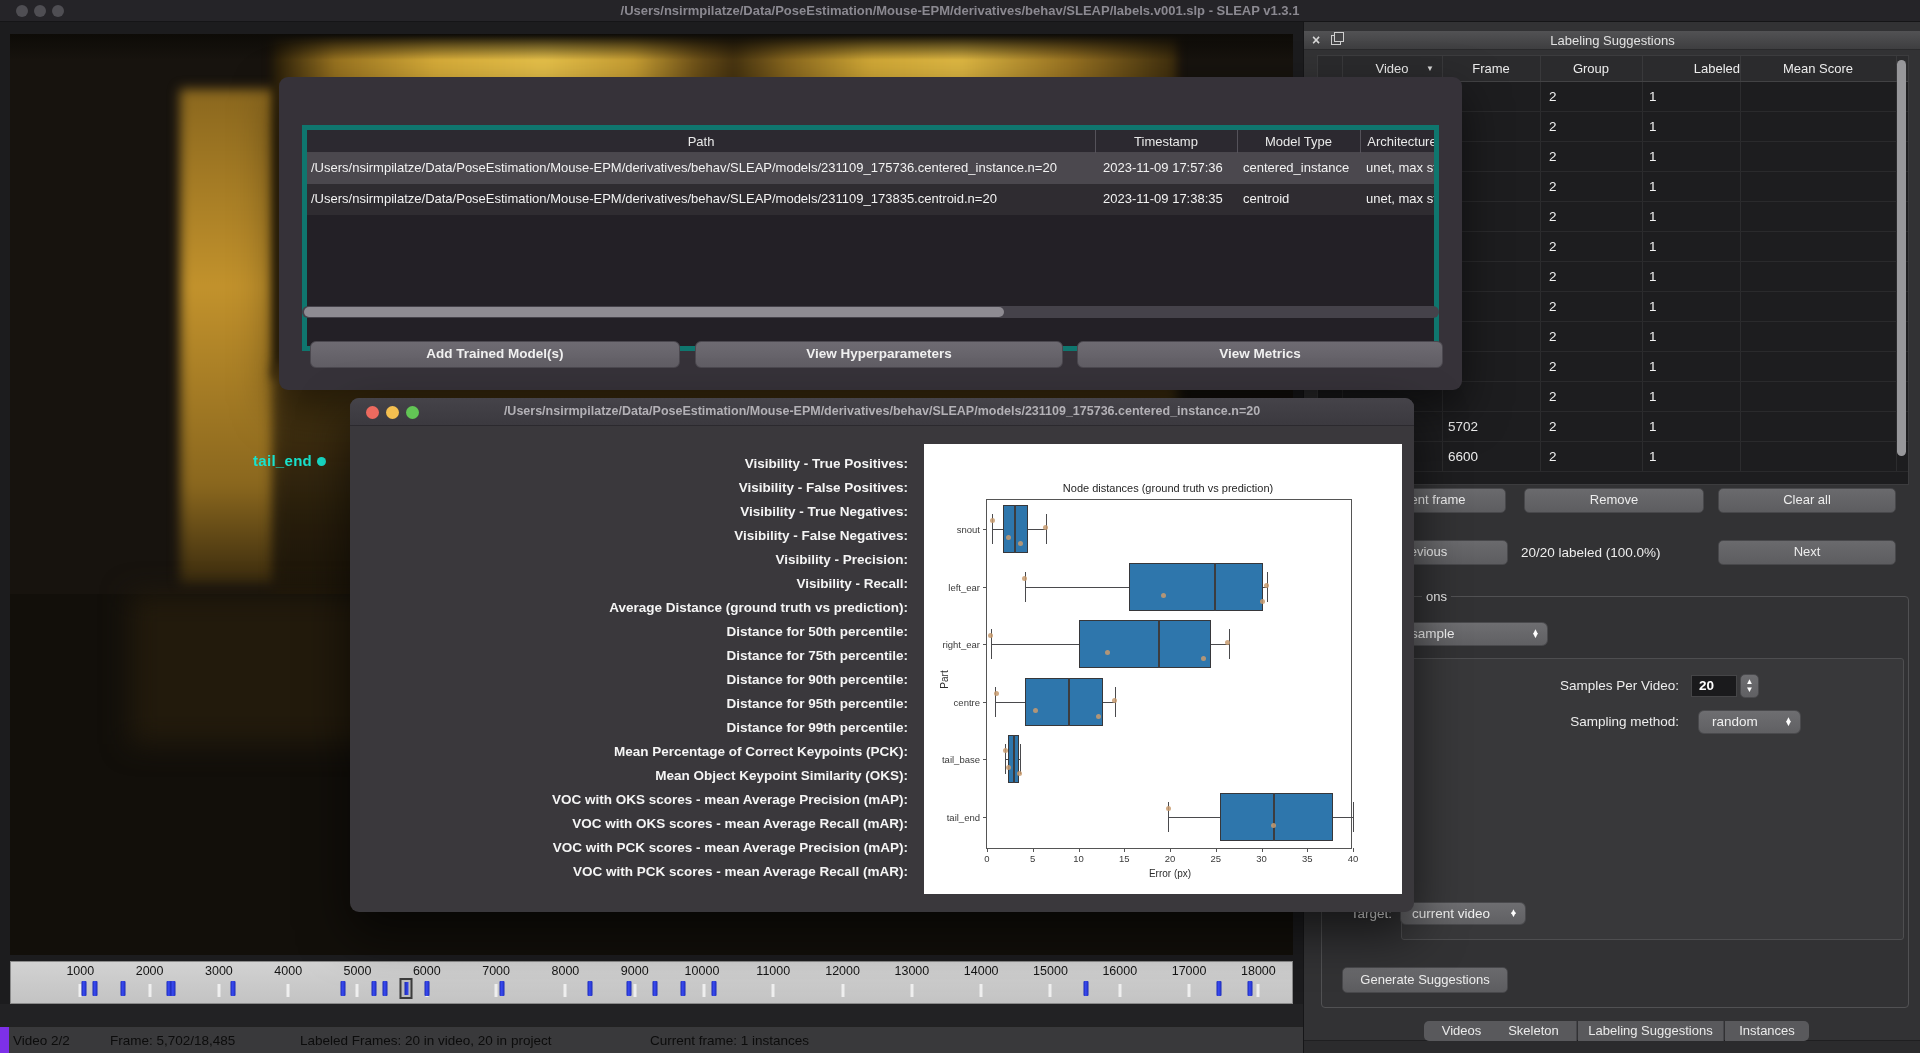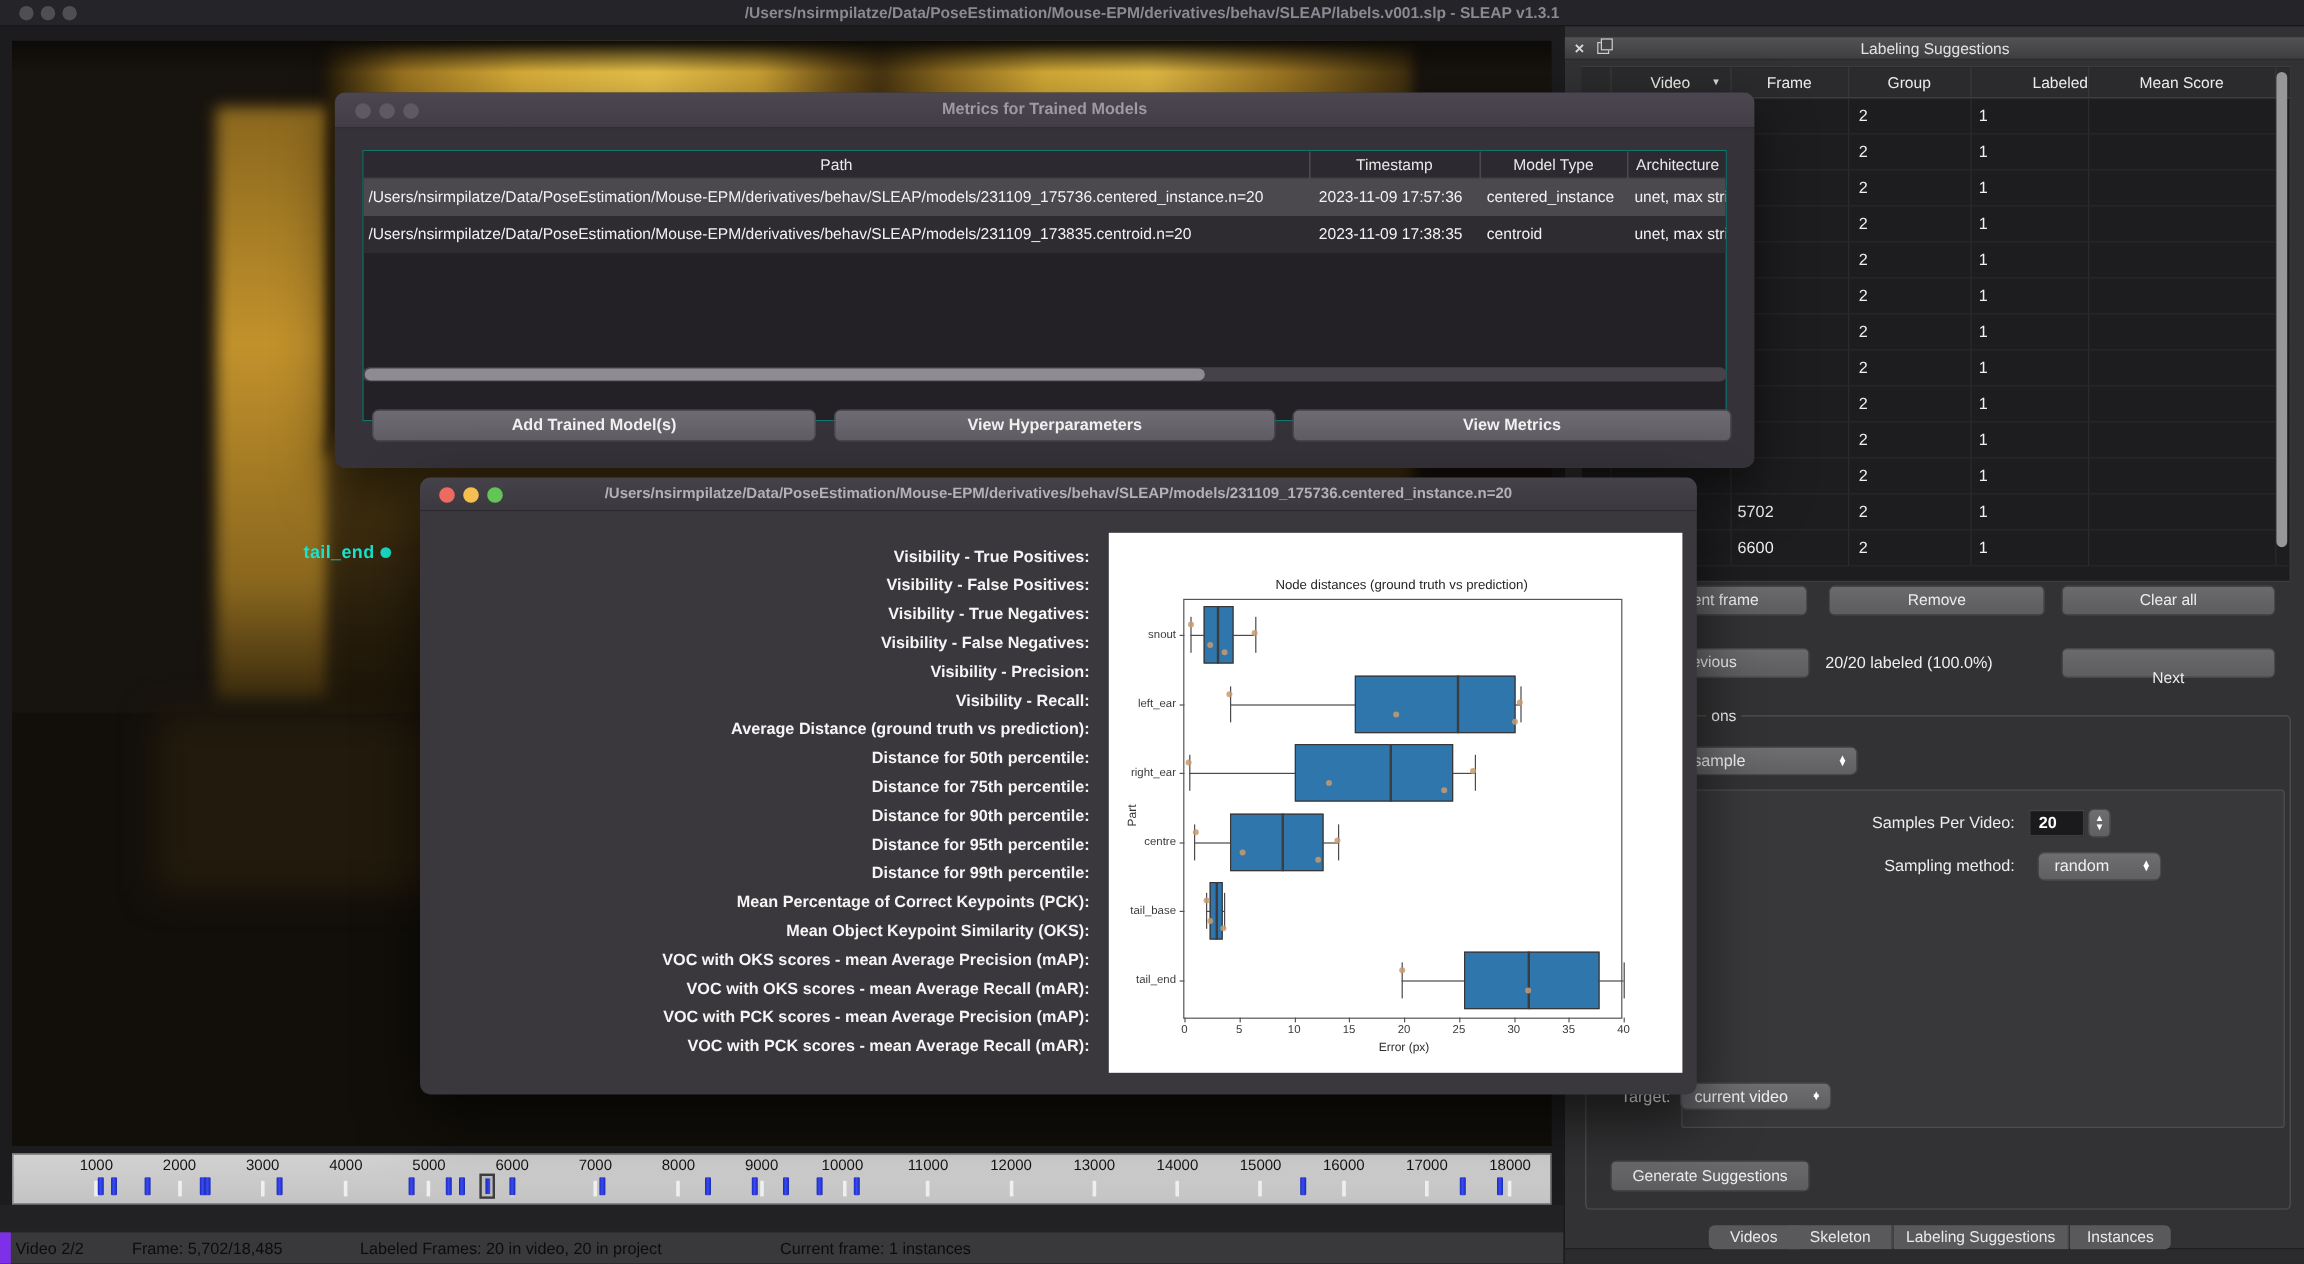--- a/index.html
+++ b/index.html
@@ -81,21 +81,21 @@
   .tab.last { border-radius:0 5px 5px 0; border-right:none; }
   .panel-bottom { position:absolute; left:0; top:1018px; width:617px; height:13px; background:#2b2b2d; border-top:1px solid #1f1f21;}
 
   
   .dialog { left:279px; top:77px; width:1183px; height:313px; background:#363239; border-radius:9px;
             box-shadow:0 18px 45px rgba(0,0,0,.55); }
   .dlg-head { position:absolute; left:0; top:0; width:100%; height:30px; background:linear-gradient(180deg,#4b4650,#423d47);
               border-radius:9px 9px 0 0; border-bottom:1px solid #2c2830; }
   .dlg-head .dot { position:absolute; top:9px; width:13px; height:13px; border-radius:50%; background:#5d5a62; }
   .dlg-head .t { position:absolute; left:0; right:0; top:6px; text-align:center; font-size:13.5px; font-weight:bold; color:#9d9aa2; }
-  .dlg-table { position:absolute; left:23px; top:48px; width:1137px; height:226px; background:#232026; border:1px solid #0f766e; overflow:hidden;}
+  .dlg-table { position:absolute; left:23px; top:48px; width:1137px; height:226px; background:#232026; border:5px solid #0f766e; overflow:hidden;}
   .dlg-hrow { position:absolute; left:0; top:0; width:100%; height:23px; background:#2c2930; border-bottom:1px solid #4a474d; }
   .dlg-hcell { position:absolute; top:4px; text-align:center; font-size:13px; color:#e9e9e9; overflow:hidden; white-space:nowrap;}
   .dlg-vline { position:absolute; top:0; height:23px; width:1px; background:#55525a; }
   .dlg-row { position:absolute; left:0; width:100%; height:31px; white-space:nowrap; }
   .dlg-cell { position:absolute; top:7px; font-size:13px; color:#f2f2f2; overflow:hidden; white-space:nowrap; }
   .dlg-scroll { position:absolute; left:23px; top:229px; width:1137px; height:12px; background:#45424a; border-radius:6px; }
   .dlg-scroll .thumb { position:absolute; left:2px; top:1px; width:700px; height:10px; background:#8e8b92; border-radius:5px; }
   .dlg-btn { position:absolute; top:264px; height:27px; background:linear-gradient(180deg,#6e6b72,#605d64);
              border:1px solid #4b484f; border-radius:6px; color:#f0f0f0; font-size:13.5px; font-weight:bold; text-align:center; padding-top:4px; }
 
@@ -398,21 +398,21 @@
         </div>
         <div class="sg-scroll"></div>
       </div>
 
     <div class="btn" style="left:17px;  top:466px; width:185px; height:25px; padding-top:3px;">Add current frame</div>
     <div class="btn" style="left:220px; top:466px; width:180px; height:25px; padding-top:3px;">Remove</div>
     <div class="btn" style="left:414px; top:466px; width:178px; height:25px; padding-top:3px;">Clear all</div>
 
     <div class="btn" style="left:32px;  top:518px; width:172px; height:25px; padding-top:3px;">Previous</div>
     <div class="lbl" style="left:217px; top:523px;">20/20 labeled (100.0%)</div>
-    <div class="btn" style="left:414px; top:518px; width:178px; height:25px; padding-top:16px;">Next</div>
+    <div class="btn" style="left:414px; top:518px; width:178px; height:25px; padding-top:3px;">Next</div>
 
     <div class="groupbox">
       <span class="lbl" style="left:100px; top:-8px; background:#323234; padding:0 4px; font-size:13px;">ons</span>
     </div>
 
     <div class="dd" style="left:92px; top:600px; width:152px; height:24px; padding:3px 0 0 14px;">
       <span>sample</span>
       <span class="cap">
           <i style="top:3px">▲</i>
           <i style="bottom:3px">▼</i>
@@ -451,26 +451,20 @@
     <div class="panel-bottom"></div>
     <div class="tabbar" id="tabbar">
         <div class="tab first" style="left: 0px; width: 76px;">Videos</div>
         <div class="tab" style="left: 67px; width: 86px;">Skeleton</div>
         <div class="tab" style="left: 154px; width: 146px;">Labeling Suggestions</div>
         <div class="tab last" style="left: 301px; width: 84px;">Instances</div>
       </div>
   </div>
 
   <div class="abs dialog">
-    <div class="dlg-head">
-      <div class="dot" style="left:17px"></div>
-      <div class="dot" style="left:37px"></div>
-      <div class="dot" style="left:57px"></div>
-      <div class="t">Metrics for Trained Models</div>
-    </div>
     <div class="dlg-table" id="dlg-table">
         <div class="dlg-hrow">
           <div class="dlg-hcell" style="left: 0px; width: 788px;">Path</div>
           <div class="dlg-hcell" style="left: 788px; width: 142px;">Timestamp</div>
           <div class="dlg-hcell" style="left: 930px; width: 123px;">Model Type</div>
           <div class="dlg-hcell" style="left: 1053px; width: 84px;">Architecture</div>
           <div class="dlg-vline" style="left: 788px;"></div>
           <div class="dlg-vline" style="left: 930px;"></div>
           <div class="dlg-vline" style="left: 1053px;"></div>
         </div>

